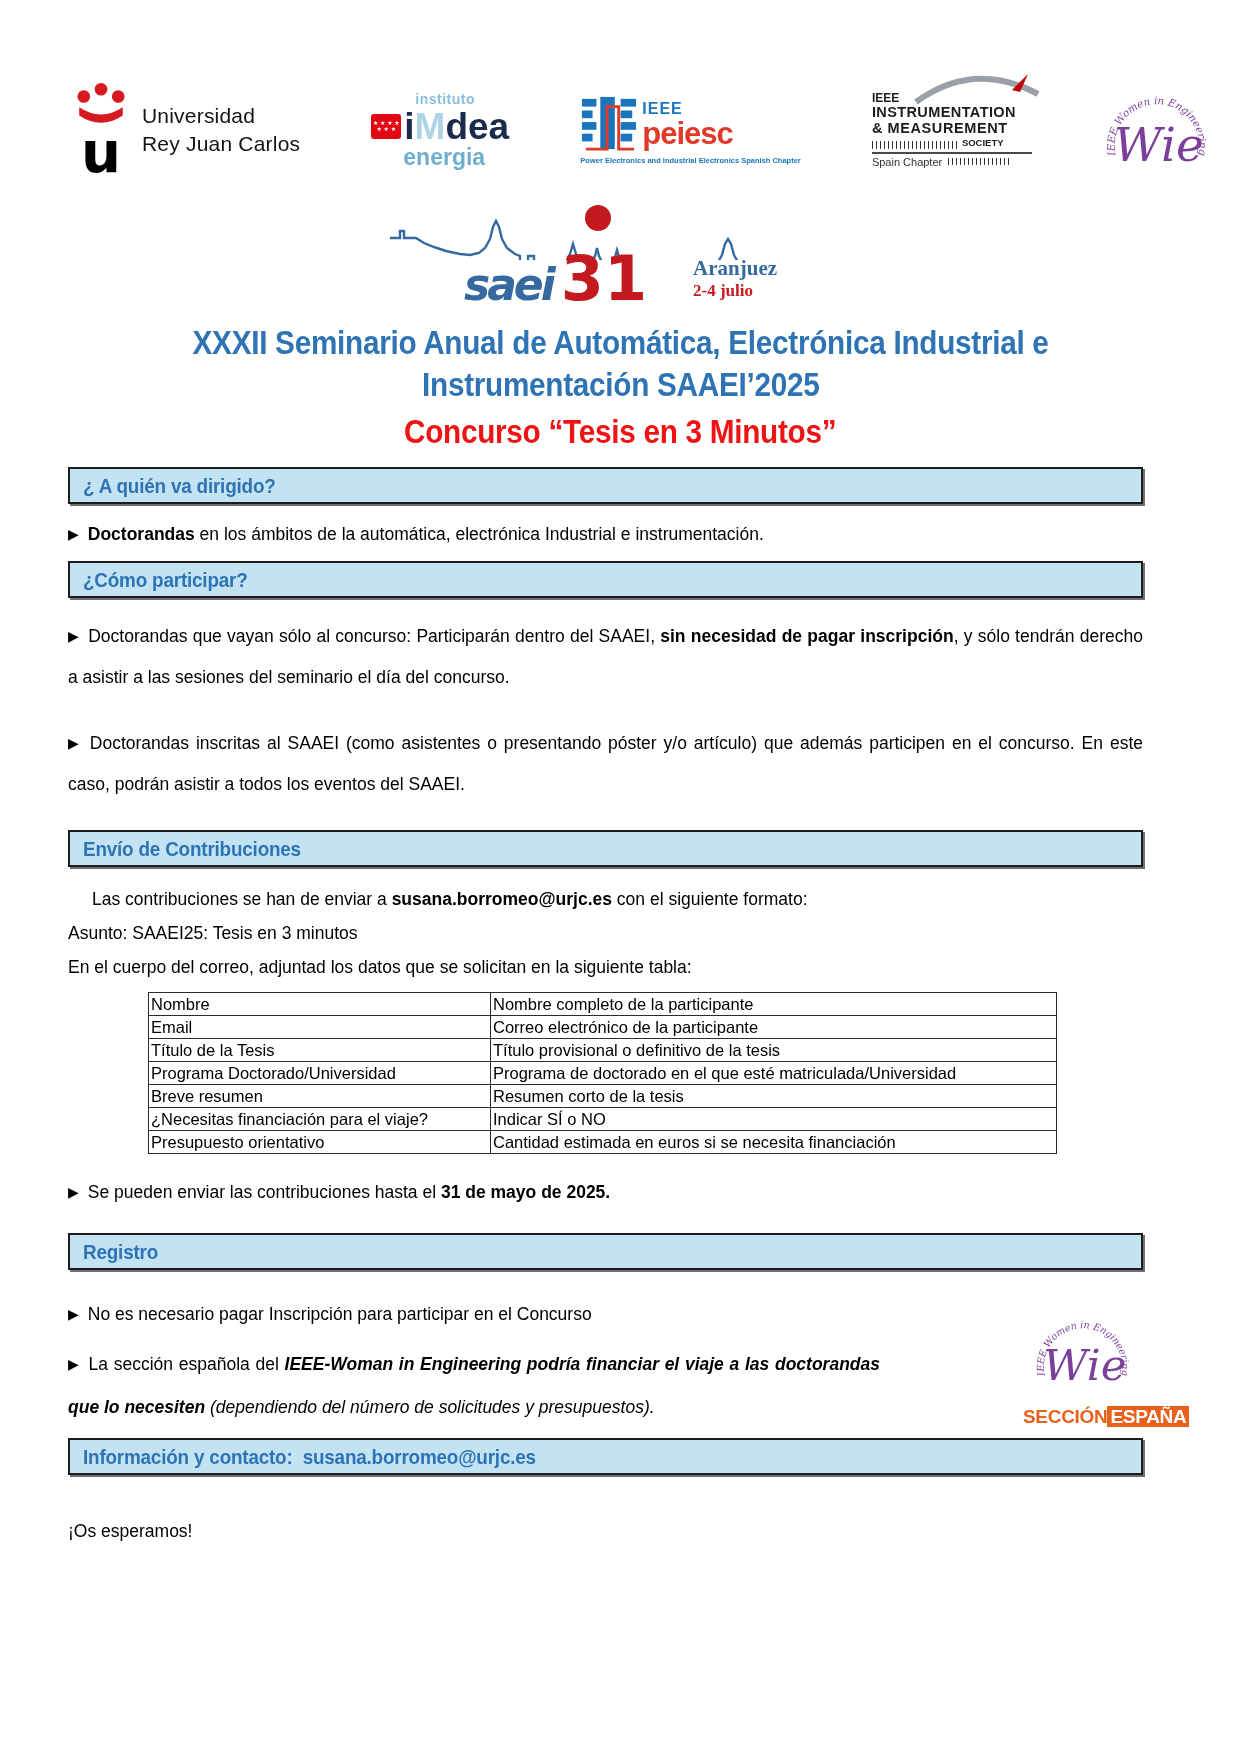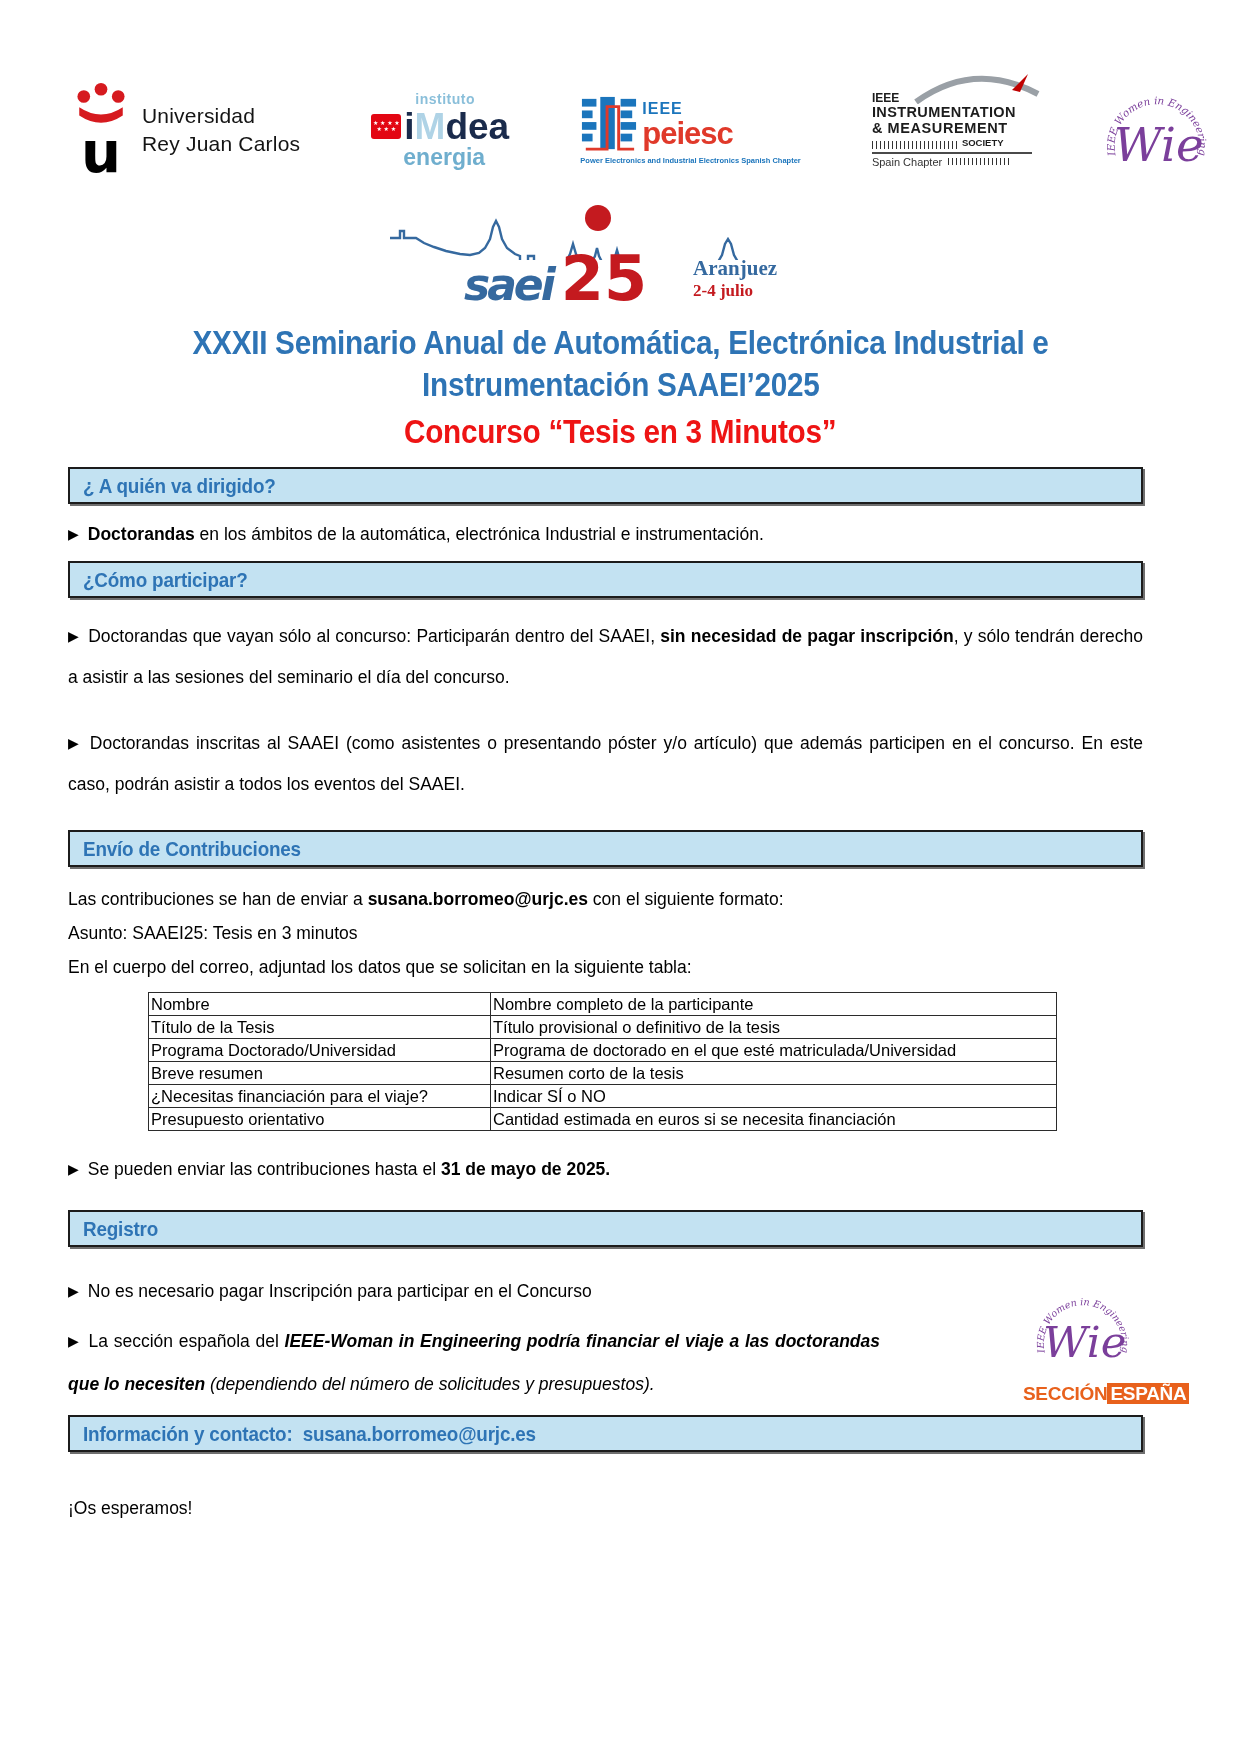--- a/index.html
+++ b/index.html
@@ -73,21 +73,21 @@
                 color:var(--title-blue,#2E74B5); font-weight:bold; font-size:20.5px; letter-spacing:-.2px; white-space:pre; }
   .b1 { margin-top:15px; } .b2 { margin-top:16px; } .b3 { margin-top:26px; }
   .b4 { margin-top:30px; } .b5 { margin-top:10px; }
 
   
   .para { font-size:17.5px; }
   .bullet { font-size:14px; margin-right:9px; position:relative; top:-1px; }
   .p-dirigido { margin-top:20px; }
   .p-part1 { margin-top:18px; line-height:40px; text-align:justify; }
   .p-part2 { margin-top:26px; line-height:40px; text-align:justify; }
-  .p-env1 { margin-top:22px; } .p-env2 { margin-top:13px; } .p-env3 { margin-top:13px; }
+  .p-env1 { margin-top:22px;margin-left:24px; } .p-env2 { margin-top:13px; } .p-env3 { margin-top:13px; }
   .p-deadline { margin-top:28px; }
   .p-closing { margin-top:46px; }
   .email { font-weight:bold; }
 
   
   table.fmt { border-collapse:collapse; margin:14px 0 0 80px; }
   table.fmt td { border:1.5px solid #2b2b2b; font-size:16.5px; padding:0 2px; height:23px; vertical-align:middle; }
   td.c1 { width:342px; } td.c2 { width:566px; }
 
   
@@ -188,21 +188,21 @@
     </svg>
   </div>
 
   <div class="saei-logo">
     <svg width="470" height="64" viewBox="0 0 470 64">
       <path d="M4,42 h10 v-7 h4 v7 h12 l8,5 10,4 12,4 14,3 10,1 9,-2 6,-5 5,-9 3,-12 3,-6 3,6 3,12 5,9 8,6 5,2 v6 h8 v-6 h6 v6 h32 l4,-8 3,-10 3,10 4,8 h12 l3,-6 2,-8 2,8 3,6 h10 l3,-5 2,-7 2,7 3,5 h16 v6 h14 l6,4 h26 l6,-4 h16 v-6 h12 l4,-7 3,-11 3,-5 3,5 3,11 4,7 h10 v8 h14" stroke="#35699F" stroke-width="2.4" fill="none"></path>
       <circle cx="212" cy="22" r="13" fill="#C41A1F"></circle>
     </svg>
     <div class="saei-line">
       <span class="saei-name">saei</span>
-      <span class="saei-year">25</span>
+      <span class="saei-year">31</span>
       <span class="saei-loc">
         <div class="saei-city">Aranjuez</div>
         <div class="saei-dates">2-4 julio</div>
       </span>
     </div>
   </div>
 
   <div class="doc-title">
     <div>XXXII Seminario Anual de Automática, Electrónica Industrial e</div><br>
     <div>Instrumentación SAAEI’2025</div>
@@ -229,20 +229,24 @@
     </div>
     <p class="para p-env1"><span>Las contribuciones se han de enviar a </span><span class="email">susana.borromeo@urjc.es</span><span> con el siguiente formato:</span></p>
     <p class="para p-env2">Asunto: SAAEI25: Tesis en 3 minutos</p>
     <p class="para p-env3">En el cuerpo del correo, adjuntad los datos que se solicitan en la siguiente tabla:</p>
 
     <table class="fmt">
       <tbody>
           <tr>
             <td class="c1">Nombre</td>
             <td class="c2">Nombre completo de la participante</td>
+          </tr>
+      <tr>
+            <td class="c1">Email</td>
+            <td class="c2">Correo electrónico de la participante</td>
           </tr>
       <tr>
             <td class="c1">Título de la Tesis</td>
             <td class="c2">Título provisional o definitivo de la tesis</td>
           </tr>
       <tr>
             <td class="c1">Programa Doctorado/Universidad</td>
             <td class="c2">Programa de doctorado en el que esté matriculada/Universidad</td>
           </tr>
       <tr>

